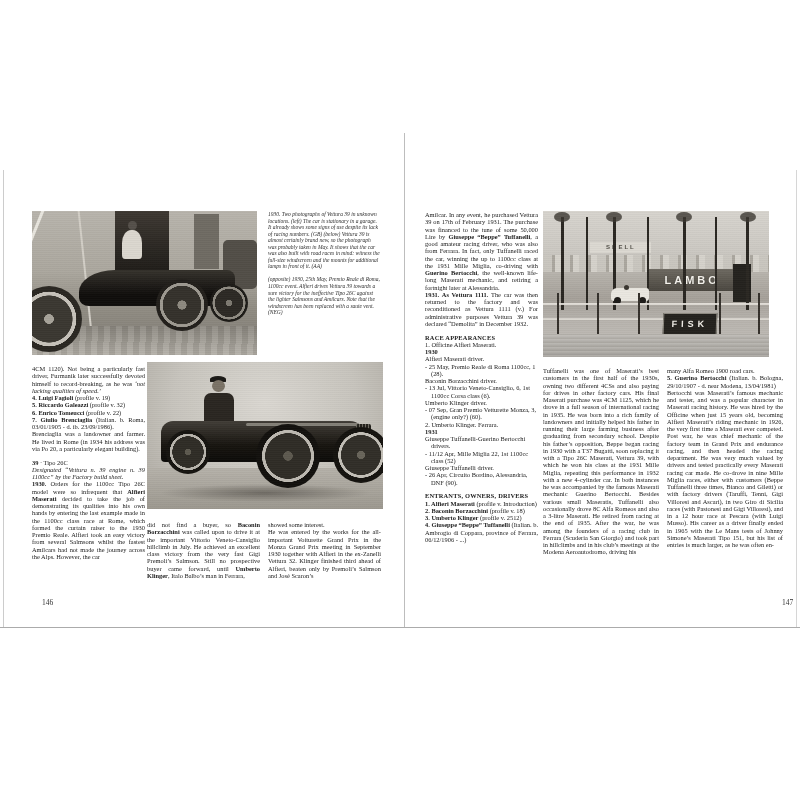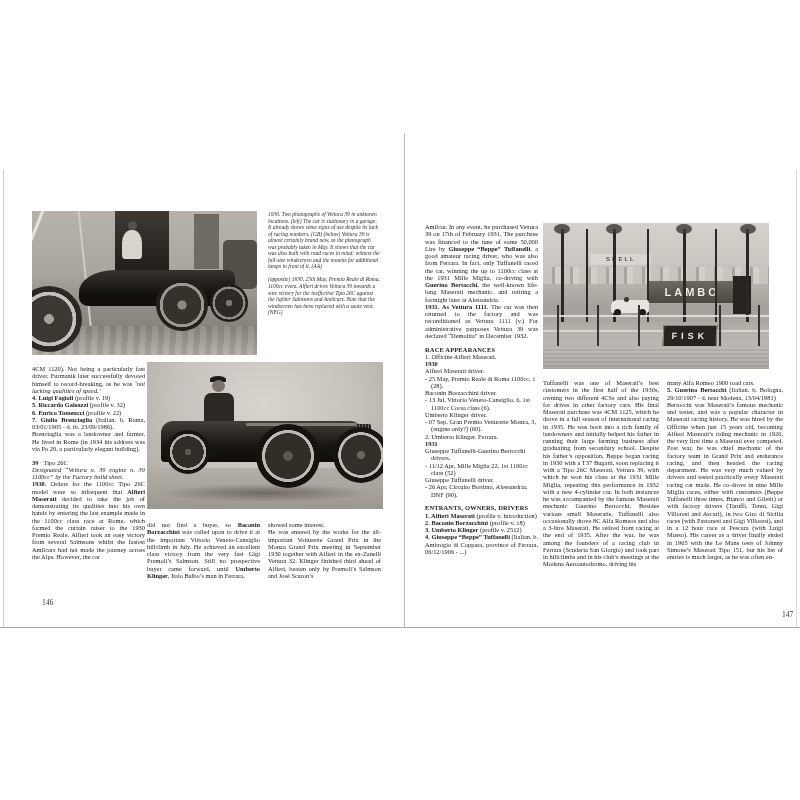--- a/index.html
+++ b/index.html
@@ -154,21 +154,21 @@
       <div class="blk para"><span>did not find a buyer, so </span><span class="b">Baconin Borzacchini</span><span> was called upon to drive it at the important Vittorio Veneto-Cansiglio hillclimb in July. He achieved an excellent class victory from the very fast Gigi Premoli’s Salmson. Still no prospective buyer came forward, until </span><span class="b">Umberto Klinger</span><span>, Italo Balbo’s man in Ferrara,</span></div>
     </div>
   <div class="col" style="left:268px;top:521px;width:113px;">
       <div class="blk para"><span>showed some interest.</span></div>
       <div class="blk para"><span>He was entered by the works for the all-important Voiturette Grand Prix in the Monza Grand Prix meeting in September 1930 together with Alfieri in the ex-Zanelli Vettura 32. Klinger finished third ahead of Alfieri, beaten only by Premoli’s Salmson and José Scaron’s</span></div>
     </div>
 
   <div class="pagenum" style="left:42px;top:598px;">146</div>
 </div>
 
-<div class="abs" style="left:404px;top:12px;width:396px;height:627px;">
+<div class="abs" style="left:404px;top:0;width:396px;height:627px;">
 
   <div id="photo3" class="photo" style="left:139px;top:211px;width:226px;height:146px;">
     <div class="p3-strip"></div>
     <div class="p3-shell">
         <span>SHELL</span>
       </div>
     <div class="p3-lambo">
         <span>LAMBO</span>
       </div>
     <div class="p3-board"></div>

